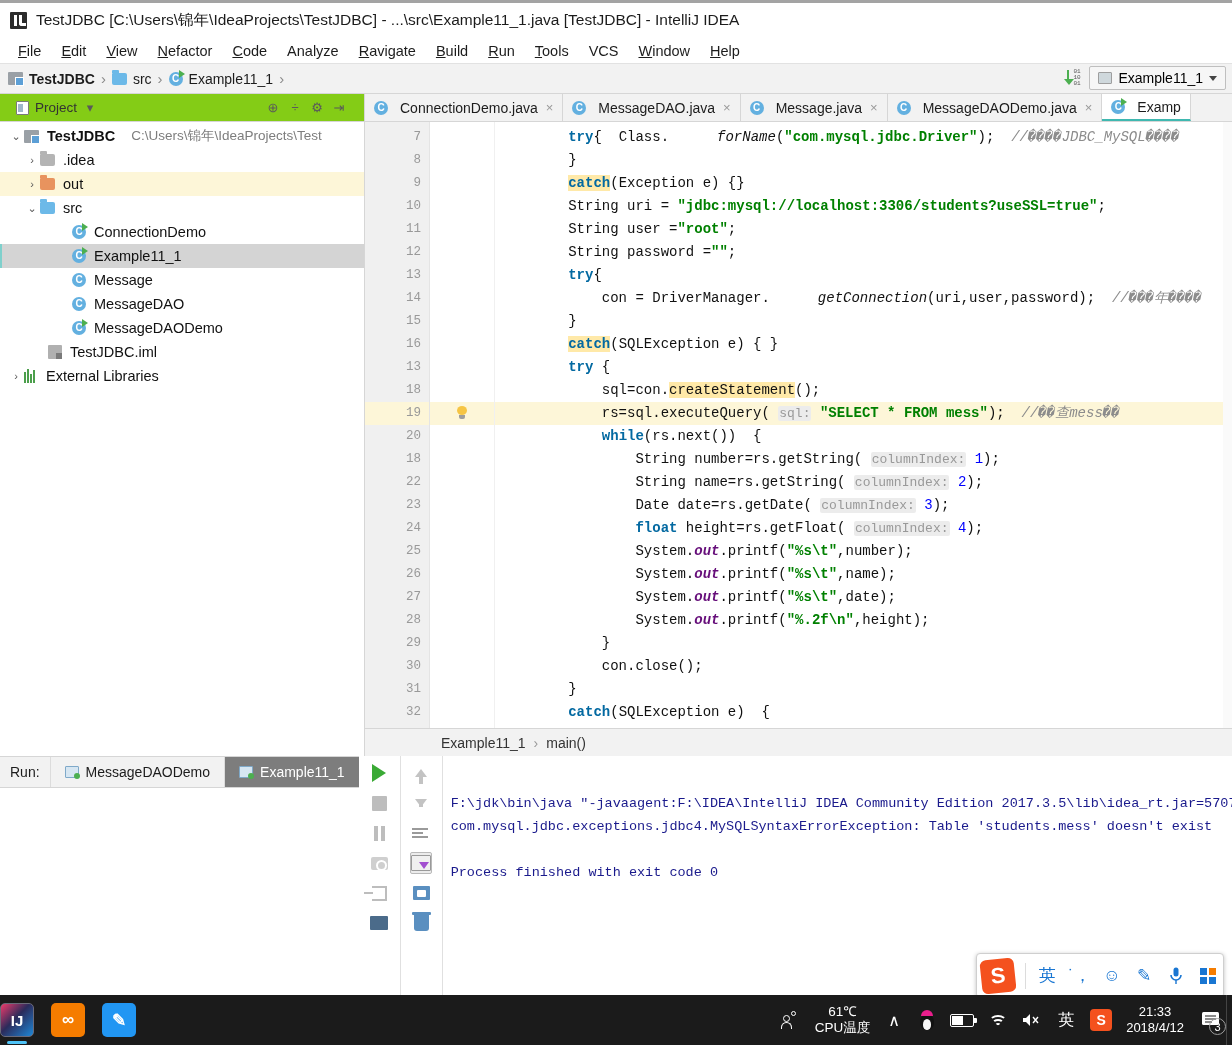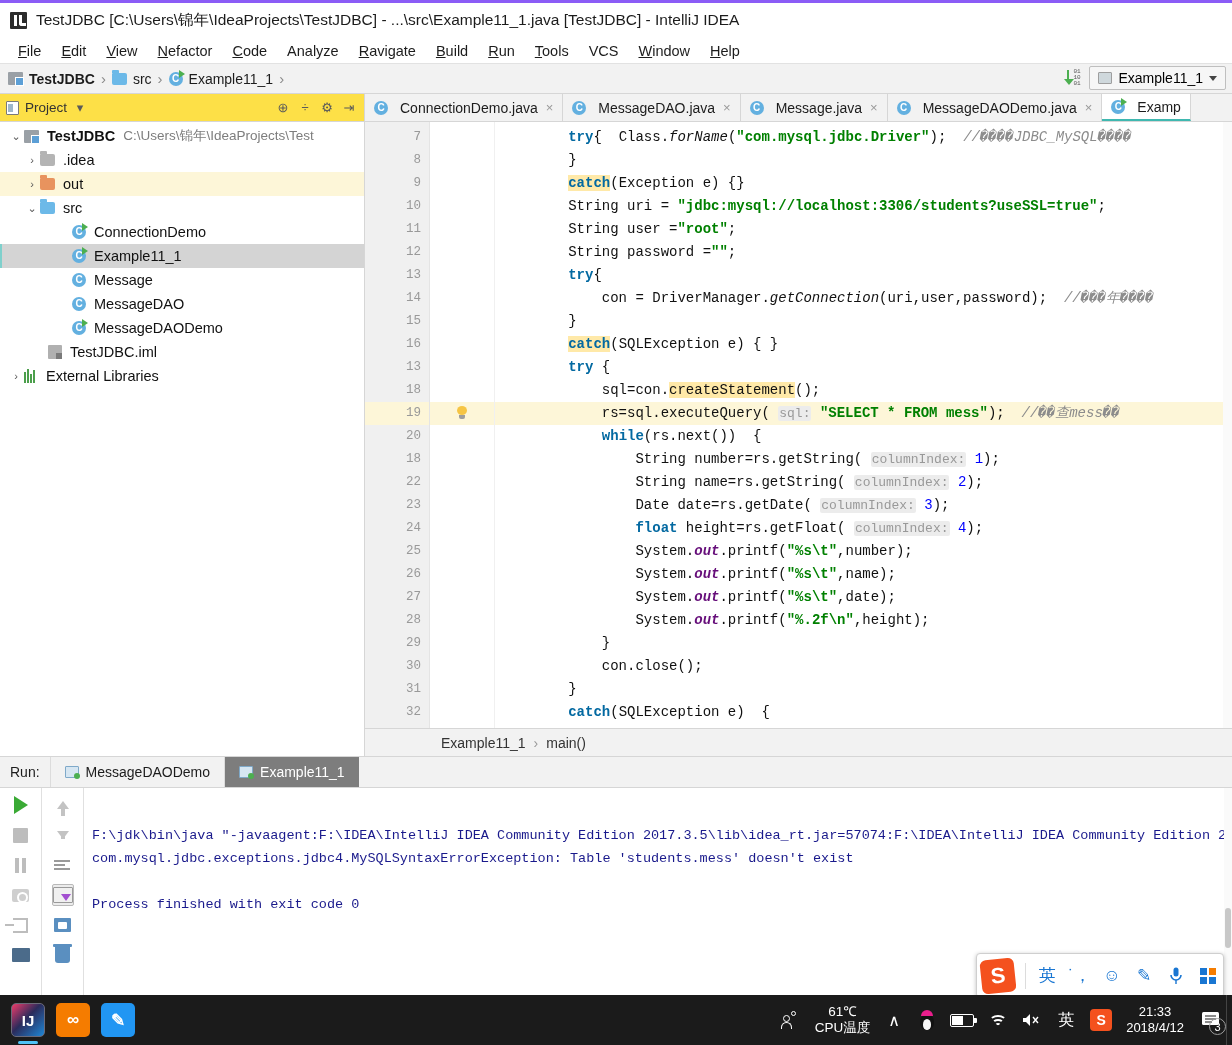--- a/index.html
+++ b/index.html
@@ -8,21 +8,21 @@
     font-family: "Liberation Sans", sans-serif;
     background: #ffffff;
     overflow: hidden;
   }
   #app { position: relative; width: 1232px; height: 1045px; background:#fff; }
 
   
   .titlebar {
     height: 38px; display: flex; align-items: center;
     padding-left: 10px; background: #ffffff;
-    border-top: 3px solid #8b5cf6;
+    border-top: 3px solid #a3a3a3;
   }
   .titlebar .app-icon {
     width: 17px; height: 17px; margin-right: 9px; position: relative;
     background: #2c2c2c; border-radius: 1px; flex: 0 0 auto;
   }
   .titlebar .app-icon::before {
     content:""; position:absolute; left:4px; top:3px; width:3px; height:11px; background:#fff;
   }
   .titlebar .app-icon::after {
     content:""; position:absolute; left:9px; top:3px; width:4px; height:8px;
@@ -79,36 +79,36 @@
   }
   .runconfig .cfg-icon{width:14px;height:12px;background:#cfd8dc;border:1px solid #9e9e9e;border-radius:1px;}
   .caret-down { width:0;height:0;border-left:4px solid transparent;border-right:4px solid transparent;border-top:5px solid #444; }
 
   
   .main { position:absolute; top:94px; left:0; right:0; height:662px; display:flex; background:#fff; }
 
   
   .project-panel { width:365px; display:flex; flex-direction:column; border-right:1px solid #d6d6d6; background:#fff;}
   .project-head {
-    height:28px; display:flex; align-items:center; gap:4px; padding:0 6px;
-    background:#fde047; border-bottom:1px solid #d6d6d6; font-size:13.5px; color:#333;
+    height:28px; display:flex; align-items:center; gap:4px; padding:0 16px;
+    background:#84cc16; border-bottom:1px solid #d6d6d6; font-size:13.5px; color:#333;
   }
   .project-head .ph-title{display:flex;align-items:center;gap:6px;}
   .ico-project{width:13px;height:14px;border:1.5px solid #7a7a7a;border-radius:1px;position:relative;background:#fff;}
   .ico-project::after{content:"";position:absolute;left:1px;top:2px;width:5px;height:8px;background:#9fb7c9;}
   .project-head .spacer{flex:1;}
   .ph-btn{width:18px;height:18px;display:flex;align-items:center;justify-content:center;color:#5a5a5a;font-size:13px;}
   .tree { flex:1; overflow:hidden; padding-top:2px; font-size:14.5px; color:#111; }
   .tree-row{ display:flex; align-items:center; height:24px; padding-left:8px; white-space:nowrap; }
   .tree-row.sel{ background:#d4d4d4; box-shadow: inset 2px 0 0 #7fd0cc; }
   .tree-row.hl{ background:#fdf6d8; }
   .twisty{ width:16px; text-align:center; color:#5a5a5a; font-size:11px; flex:0 0 16px; }
   .tree-label{ margin-left:2px; }
   .tree-label.bold{ font-weight:bold; }
-  .tree-sub{ margin-left:8px; color:#7d7d7d; font-size:13.5px; }
+  .tree-sub{ margin-left:16px; color:#7d7d7d; font-size:13.5px; }
   .ico-iml{width:14px;height:14px;background:#b0b0b0;border-radius:1px;position:relative;}
   .ico-iml::after{content:"";position:absolute;right:0;bottom:0;width:6px;height:6px;background:#7a7a7a;}
   .ico-lib{width:14px;height:14px;display:flex;gap:1px;align-items:flex-end;}
   .ico-lib i{display:block;width:2px;background:#4c9f4c;}
 
   
   .editor-area{ flex:1; display:flex; flex-direction:column; min-width:0; }
   .tabbar{ height:28px; display:flex; align-items:stretch; background:#f2f2f2; border-bottom:1px solid #d6d6d6; overflow:hidden;}
   .tab{
     display:flex; align-items:center; gap:6px; padding:0 9px; font-size:14px;
@@ -134,34 +134,34 @@
   .code{
     flex:1; padding-top:4px; font-family:"Liberation Mono", monospace;
     font-size:14px; color:#111; overflow:hidden; white-space:pre; position:relative;
   }
   .code .ln{ height:23px; line-height:23px; padding-left:6px; }
   .code .ln.hl{ background:#fdf6d8; }
   .kw{ color:#0369a1; font-weight:bold; }
   .kw.hlbg{ background:#ffe9a8; }
   .str{ color:#008000; font-weight:bold; }
   .cmt{ color:#8c8c8c; font-style:italic; }
-  .itl{ font-style:italic; }
+  .itl{ font-style:italic;margin-left:48px; }
   .hint{ color:#999; background:#ececec; border-radius:2px; padding:0 1px; font-size:13px;}
   .num{ color:#0000ff; }
   .fld{ color:#660e7a; font-style:italic; font-weight:bold; }
   .mhl{ background:#ffe9a8; }
 
   .breadcrumbbar{
     height:28px; display:flex; align-items:center; padding-left:76px;
     background:#f2f2f2; border-top:1px solid #d6d6d6; font-size:14px; color:#333;
   }
   .breadcrumbbar .sep{ color:#9a9a9a; margin:0 8px; }
 
   
-  .runpanel{ position:absolute; top:756px; left:0; right:0; height:239px; background:#fff; display:flex; flex-direction:column;}
+  .runpanel{ position:absolute; top:756px; left:0; right:0; height:239px; background:#fff; display:flex; }
   .run-tabbar{ height:32px; display:flex; align-items:stretch; background:#f2f2f2; border-top:1px solid #d6d6d6; border-bottom:1px solid #d6d6d6;}
   .run-label{ display:flex; align-items:center; padding:0 10px; font-size:14px; color:#1c1c1c; }
   .run-tab{ display:flex; align-items:center; gap:7px; padding:0 14px; font-size:14px; color:#1c1c1c; border-left:1px solid #dcdcdc;}
   .run-tab.active{ background:#7d7d7d; color:#ffffff; }
   .ico-runtab{width:14px;height:12px;background:#d6e6f2;border:1px solid #7fa9c9;border-radius:1px;position:relative;}
   .ico-runtab::after{content:"";position:absolute;right:-2px;bottom:-2px;width:6px;height:6px;border-radius:50%;background:#4caf50;}
   .run-body{ flex:1; display:flex; min-height:0; }
   .run-toolbar{ width:42px; flex:0 0 42px; display:flex; flex-direction:column; align-items:center; padding-top:6px; gap:8px; border-right:1px solid #e0e0e0; background:#fff;}
   .run-toolbar2{ width:42px; flex:0 0 42px; display:flex; flex-direction:column; align-items:center; padding-top:6px; gap:8px; border-right:1px solid #e0e0e0; background:#fff;}
   .tb-ico{ width:22px; height:22px; display:flex; align-items:center; justify-content:center; }
@@ -207,21 +207,21 @@
   .ime-item{ color:#1976d2; font-size:17px; display:flex; align-items:center; justify-content:center; min-width:22px; }
   .ime-grid{ display:grid; grid-template-columns:7px 7px; grid-template-rows:7px 7px; gap:2px; }
   .ime-grid i{ display:block; background:#1976d2; }
   .ime-grid i:nth-child(2){ background:#f57c00; }
 
   
   .taskbar{
     position:absolute; left:0; bottom:0; width:1232px; height:50px; background:#1b1b1b;
     display:flex; align-items:center;
   }
-  .tb-left{ display:flex; align-items:flex-start; gap:11px; padding-left:11px; }
+  .tb-left{ display:flex; align-items:flex-start; gap:17px; padding-left:0; }
   .tb-app{ width:34px; height:34px; border-radius:5px; display:flex; align-items:center; justify-content:center;
            font-size:17px; font-weight:bold; color:#fff; position:relative;}
   .tb-app.ij{ background:linear-gradient(135deg,#ef3b6a 0%,#2b2b5b 45%,#1e87d6 100%); border:1px solid #6a6a7a; }
   .tb-app.ij .ij-txt{ font-size:15px; }
   .tb-app.xampp{ background:#f57c00; }
   .tb-app.editor{ background:#2196f3; }
   .tb-app .under{ position:absolute; left:6px; right:6px; bottom:-8px; height:3px; background:#4fc3f7; border-radius:2px;}
   .tb-right{ margin-left:auto; display:flex; align-items:center; gap:14px; padding-right:8px; color:#ffffff; }
   .tray-temp{ text-align:center; line-height:1.15; font-size:13.5px; }
   .tray-ico{ font-size:16px; display:flex; align-items:center; justify-content:center; min-width:20px; }

